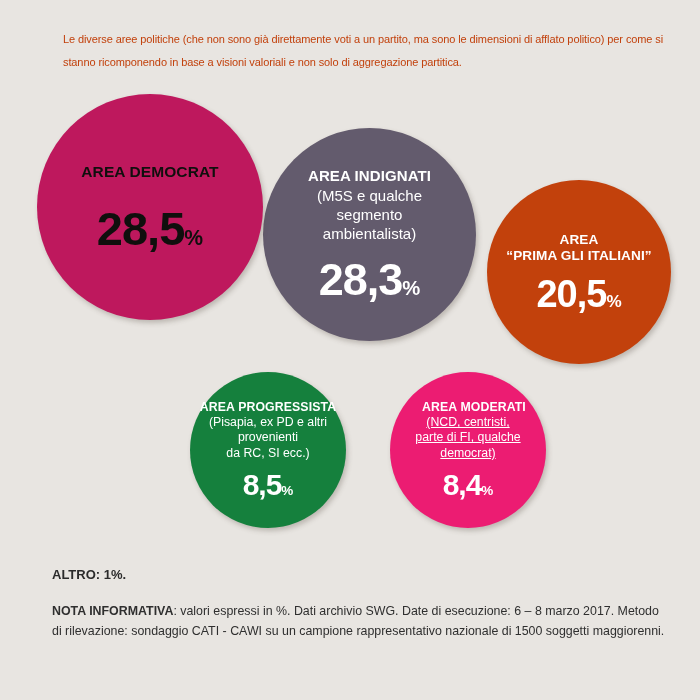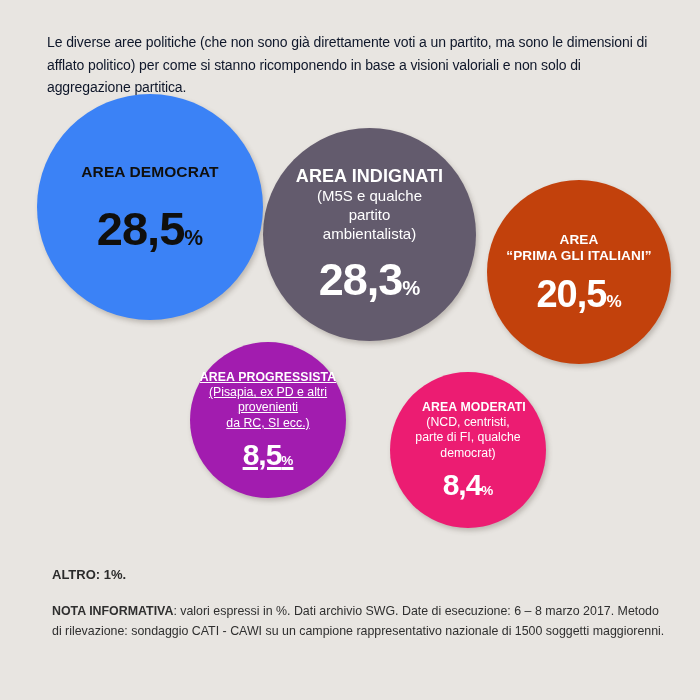--- a/index.html
+++ b/index.html
@@ -18,26 +18,26 @@
 
   #infographic {
     position: relative;
     width: 700px;
     height: 700px;
   }
 
   
   .intro {
     position: absolute;
-    left: 47px;
+    left: 63px;
     top: 17px;
     width: 620px;
-    font-size: 14px;
+    font-size: 11px;
     line-height: 22.5px;
-    color: #0f172a;
+    color: #c2410c;
     letter-spacing: -0.1px;
   }
 
   
   .bubble {
     position: absolute;
     border-radius: 50%;
     box-sizing: border-box;
     display: flex;
     flex-direction: column;
@@ -63,60 +63,59 @@
     font-size: 0.45em;
     letter-spacing: 0;
     font-weight: bold;
     vertical-align: baseline;
   }
 
   
   #bubble-democrat {
     left: 37px;  top: 94px;
     width: 226px; height: 226px;
-    background: #3b82f6;
+    background: #be185d;
     color: #100f0d;
     z-index: 5;
   }
   #bubble-democrat .b-title { font-size: 15.5px; line-height: 19px; }
   #bubble-democrat .b-sub   { font-size: 15.5px; line-height: 19.5px; }
   #bubble-democrat .b-val   { font-size: 47px; margin-top: 24px; }
 
   
   #bubble-indignati {
     left: 263px; top: 128px;
     width: 213px; height: 213px;
     background: #635b6d;
     color: #ffffff;
     z-index: 4;
   }
-  #bubble-indignati .b-title { font-size: 18px; line-height: 18.5px; text-align: right; }
+  #bubble-indignati .b-title { font-size: 15px; line-height: 18.5px; text-align: right; }
   #bubble-indignati .b-sub   { font-size: 15px; line-height: 19px; }
   #bubble-indignati .b-val   { font-size: 45px; margin-top: 14px; }
 
   
   #bubble-italiani {
     left: 487px; top: 180px;
     width: 184px; height: 184px;
     background: #c2410c;
     color: #ffffff;
     z-index: 3;
   }
   #bubble-italiani .b-title { font-size: 13.6px; line-height: 16.5px; }
   #bubble-italiani .b-sub   { font-size: 13.6px; line-height: 17px; }
   #bubble-italiani .b-val   { font-size: 38px; margin-top: 10px; }
 
   
   #bubble-progressista {
-    left: 190px; top: 342px;
+    left: 190px; top: 372px;
     width: 156px; height: 156px;
-    background: #a21caf;
+    background: #15803d;
     color: #ffffff;
     z-index: 4;
-    text-decoration: underline;
   }
   #bubble-progressista .b-title { font-size: 12.3px; line-height: 15px; }
   #bubble-progressista .b-sub   { font-size: 12.3px; line-height: 15.2px; }
   #bubble-progressista .b-val   { font-size: 30px; margin-top: 9px; }
 
   
   #bubble-moderati {
     left: 390px; top: 372px;
     width: 156px; height: 156px;
     background: #ec1c72;
@@ -159,21 +158,21 @@
   <div class="bubble" id="bubble-democrat">
     <div class="b-title">AREA DEMOCRAT</div>
     <div class="b-val">
       <span>28,5</span><span class="pct">%</span>
     </div>
   </div>
 
   <div class="bubble" id="bubble-indignati">
     <div class="b-title">AREA INDIGNATI</div>
     <div class="b-sub" style="white-space: pre-line;">(M5S e qualche
-partito
+segmento
 ambientalista)</div>
     <div class="b-val">
       <span>28,3</span><span class="pct">%</span>
     </div>
   </div>
 
   <div class="bubble" id="bubble-italiani">
     <div class="b-title" style="white-space: pre-line;">AREA
 “PRIMA GLI ITALIANI”</div>
     <div class="b-val">
@@ -186,21 +185,21 @@
     <div class="b-sub" style="white-space: pre-line;">(Pisapia, ex PD e altri
 provenienti
 da RC, SI ecc.)</div>
     <div class="b-val">
       <span>8,5</span><span class="pct">%</span>
     </div>
   </div>
 
   <div class="bubble" id="bubble-moderati">
     <div class="b-title">AREA MODERATI</div>
-    <div class="b-sub" style="white-space: pre-line;">(NCD, centristi,
+    <div class="b-sub" style="white-space: pre-line; text-decoration: underline;">(NCD, centristi,
 parte di FI, qualche
 democrat)</div>
     <div class="b-val">
       <span>8,4</span><span class="pct">%</span>
     </div>
   </div>
 
   <div class="footer-altro">ALTRO: 1%.</div>
 
   <div class="footer-note">

